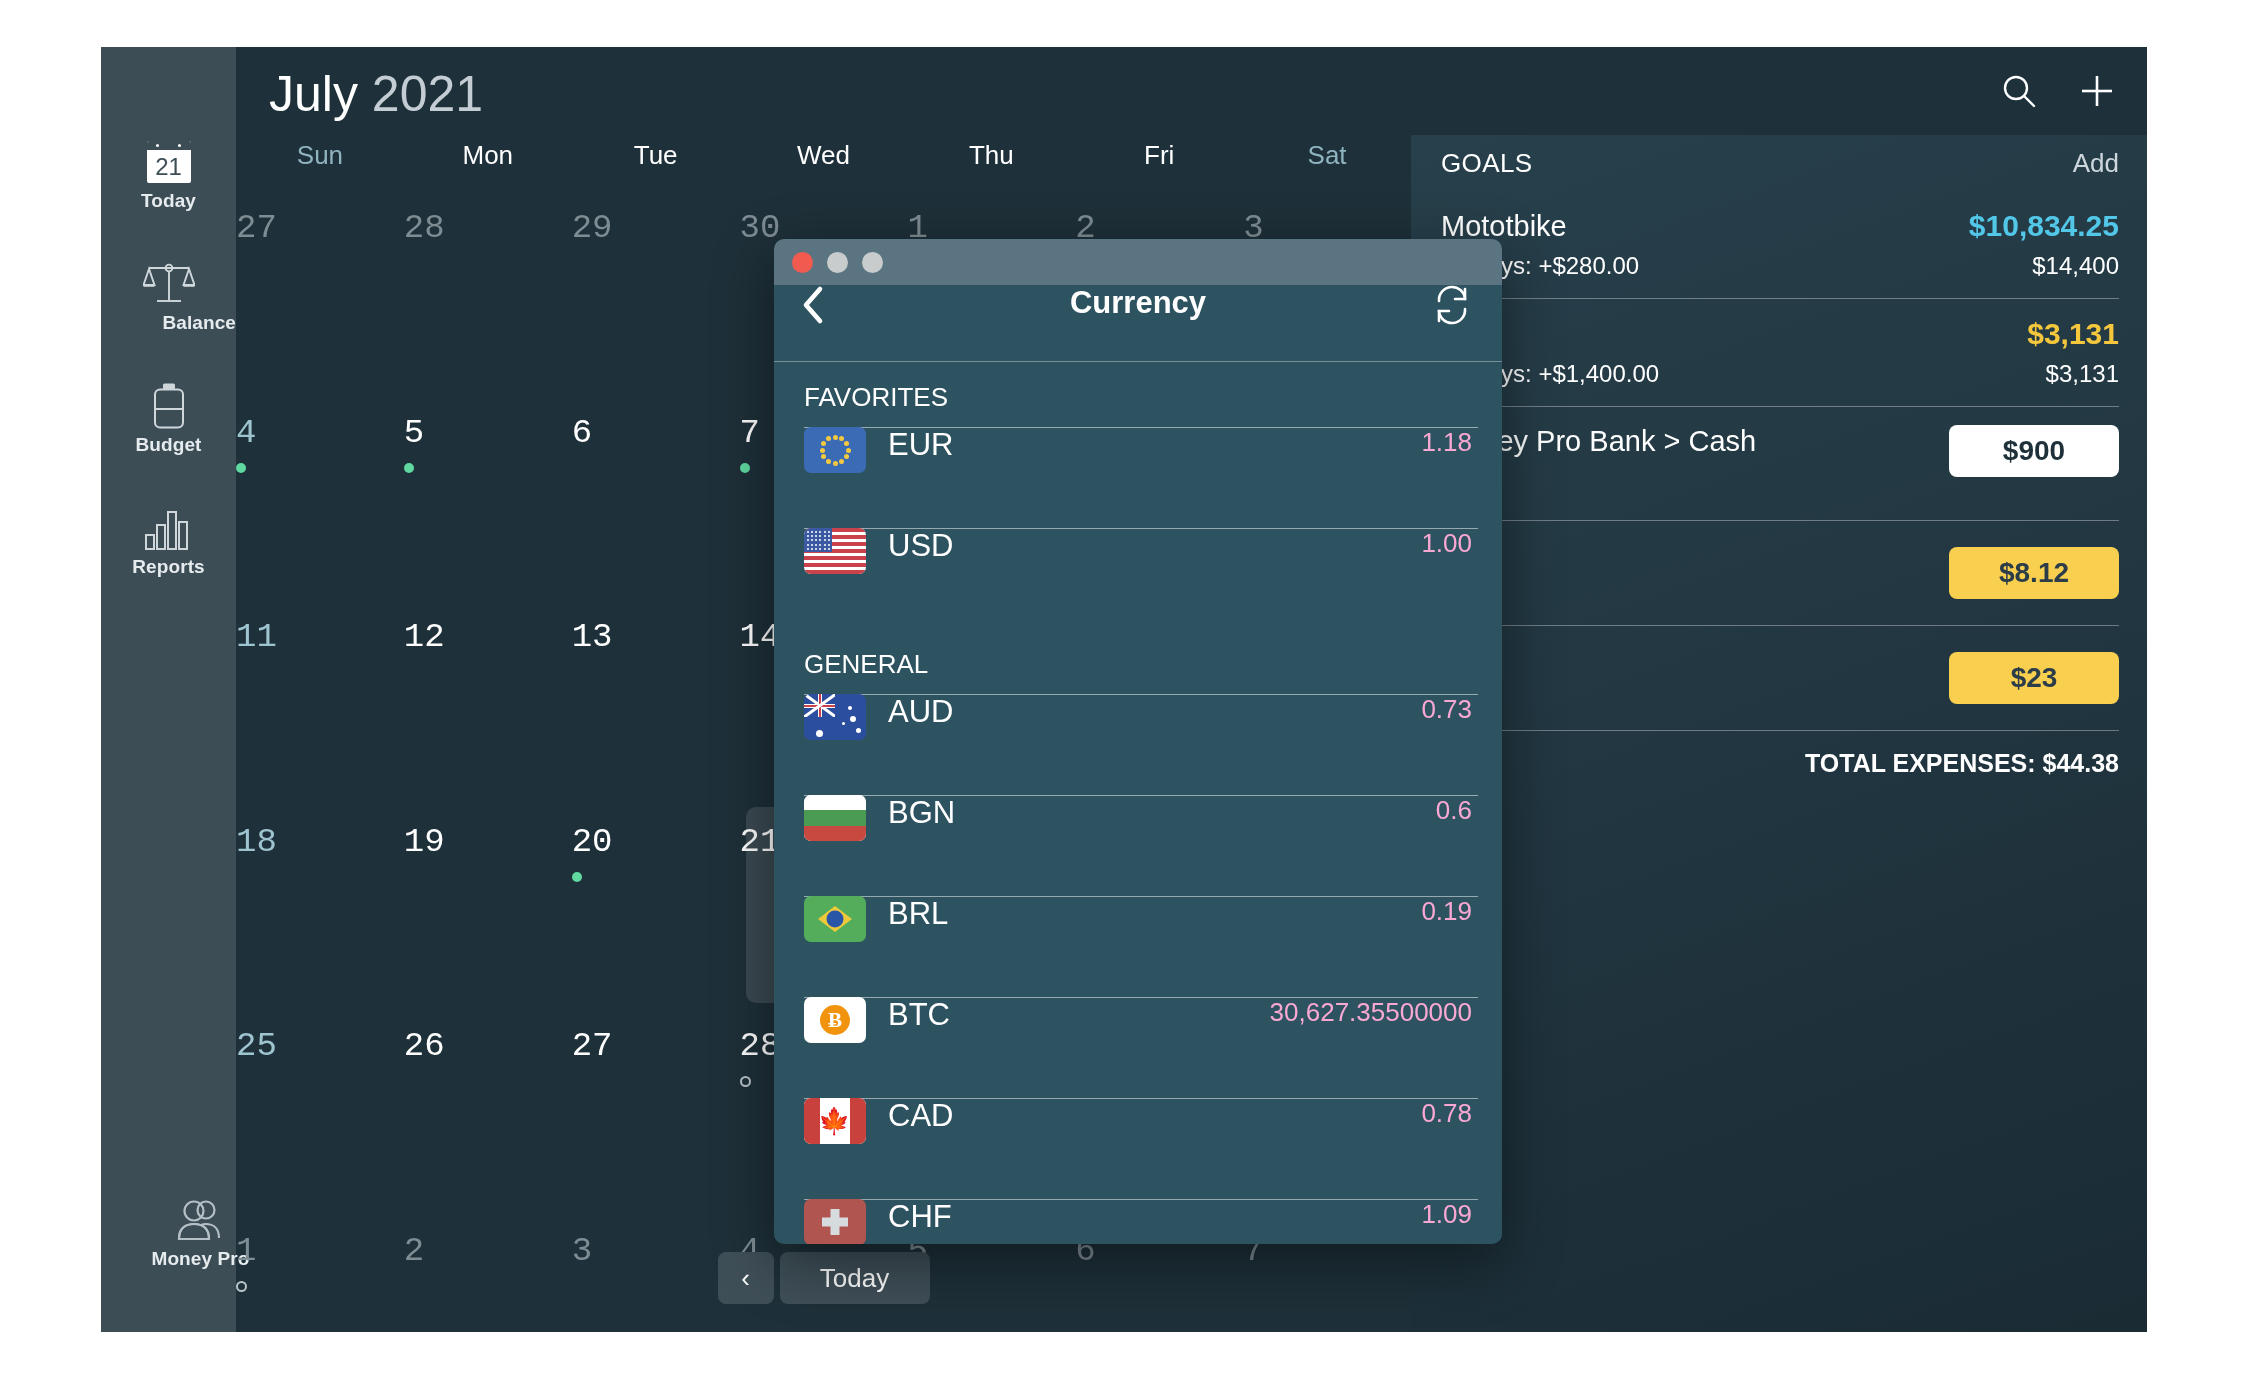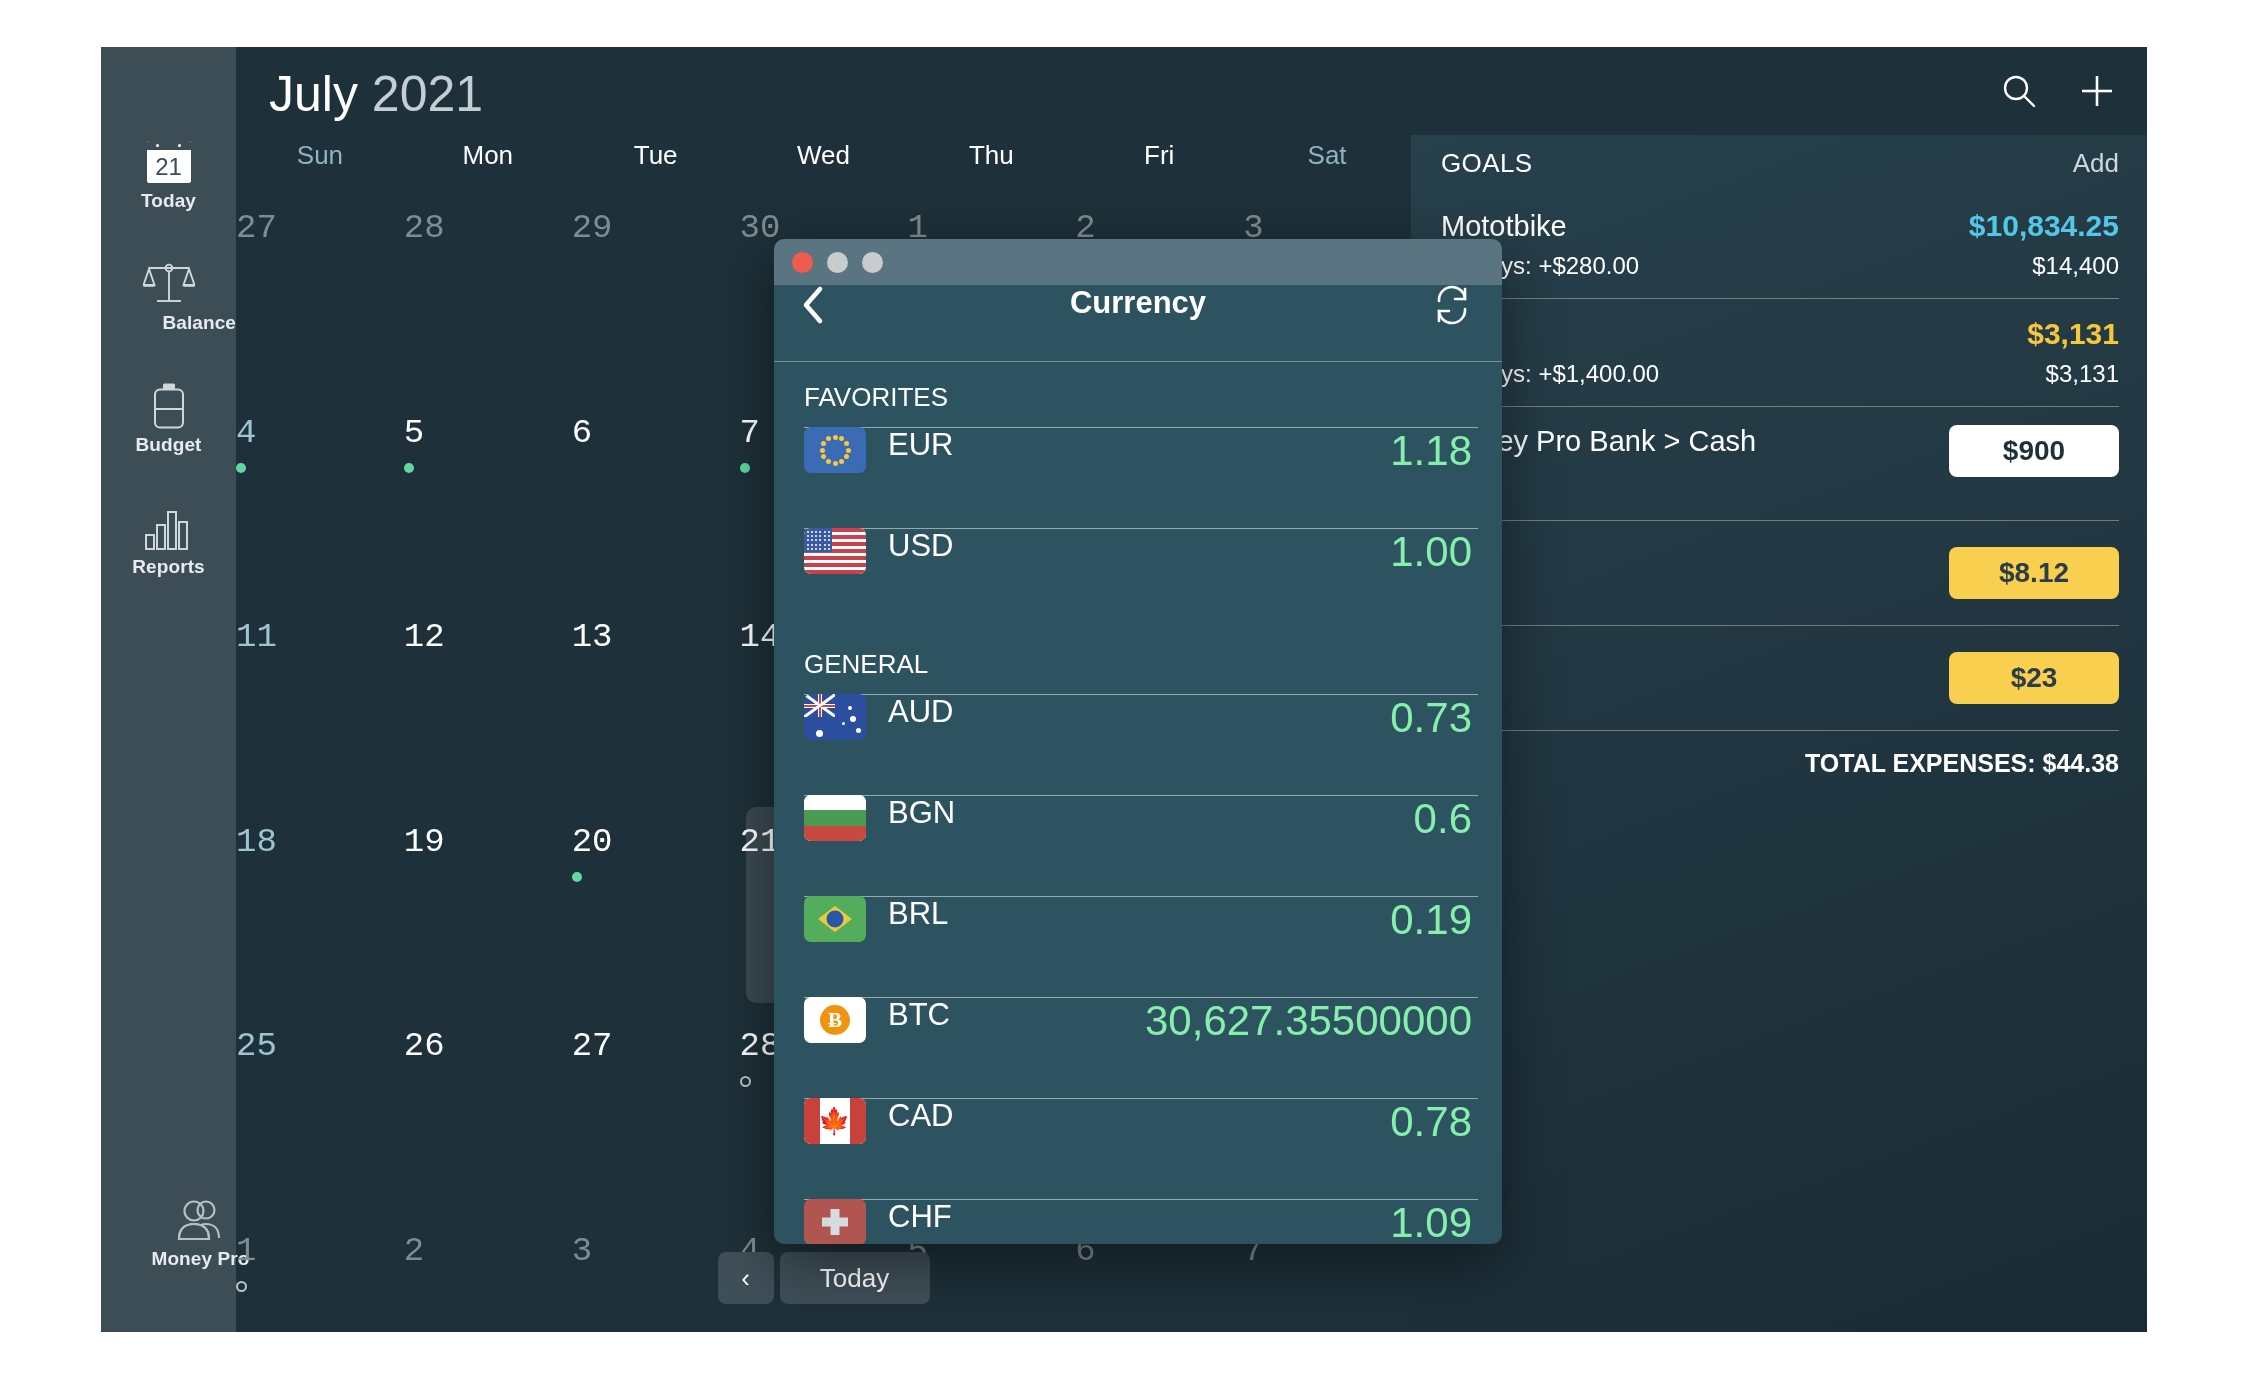--- a/index.html
+++ b/index.html
@@ -147,21 +147,21 @@
   .crow { display: flex; height: 101px; padding: 0 30px 0 30px; position: relative; }
   .crow + .crow::before, .crow.bt::before {
     content: ""; position: absolute; left: 30px; right: 24px; top: 0; height: 1px;
     background: rgba(255,255,255,0.5);
   }
   .flag {
     width: 62px; height: 46px; border-radius: 7px; overflow: hidden; flex: none;
     position: relative; background: #ffffff;
   }
   .ccode { font-size: 31px; color: #ffffff; margin-left: 22px; }
-  .crate { margin-left: auto; font-size: 42px; color: #86efac; }
+  .crate { margin-left: auto; font-size: 26px; color: #f9a8d4; }
   .crow.cut { height: 50px; overflow: hidden; align-items: flex-start; }
   .crow.cut .flag, .crow.cut .ccode, .crow.cut .crate { margin-top: 0; }
 
   
   .f-eu { background:#3b6bb5; }
   .f-eu .stars { position:absolute; left:50%; top:50%; transform:translate(-50%,-50%); width:30px; height:30px; }
   .f-eu .stars i { position:absolute; width:5px; height:5px; background:#f5c93f; border-radius:50%; }
   .f-us .s { position:absolute; left:0; right:0; height: 3.54px; background:#c8414b; }
   .f-us .canton { position:absolute; left:0; top:0; width:28px; height:24px; background:#3b5aa3; }
   .f-us .canton i { position:absolute; width:2px; height:2px; background:#fff; border-radius:50%; }

